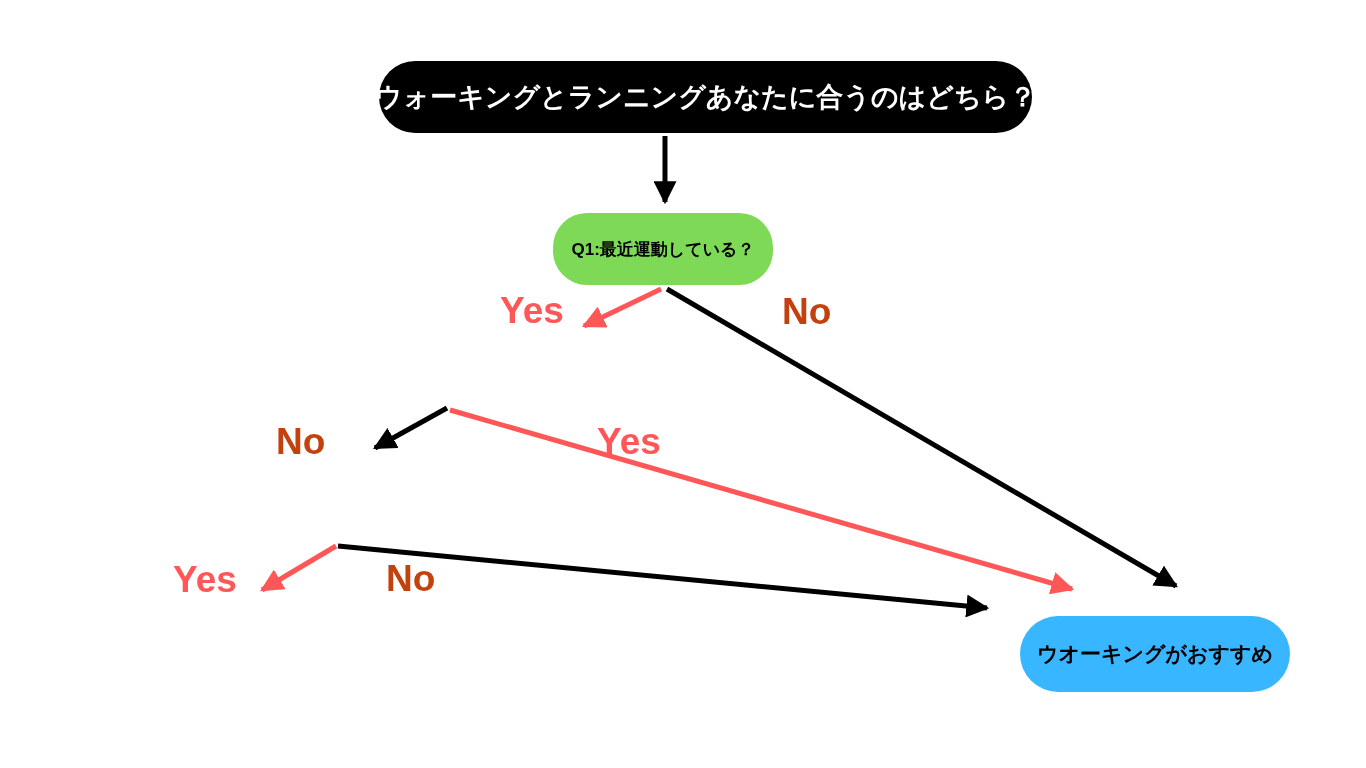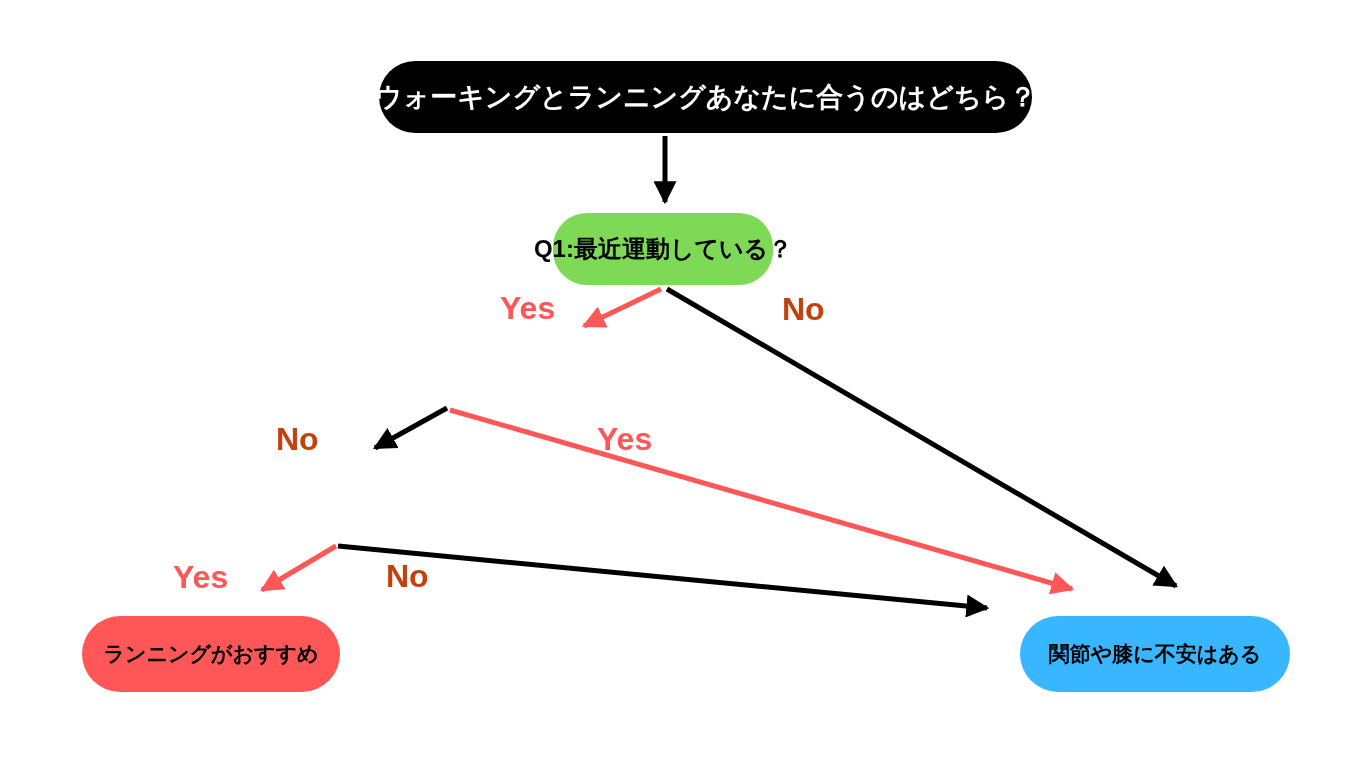--- a/index.html
+++ b/index.html
@@ -33,34 +33,34 @@
     box-sizing: border-box;
     text-align: center;
   }
   .node-title {
     left: 339px; top: 61px; width: 653px; height: 72px;
     background: #000000; color: #ffffff;
     font-size: 27px; border-radius: 36px; margin-left: 40px;
   }
   .node-question {
     background: #7ED957; color: #000000;
-    font-size: 24px; border-radius: 34px;
+    font-size: 17px; border-radius: 34px;
   }
   .node-q1 { left: 553px; top: 213px; width: 220px; height: 72px; }
   .node-q2 { left: 322px; top: 337px; width: 250px; height: 70px; }
   .node-q3 { left: 198px; top: 472px; width: 277px; height: 70px; }
   .node-result {
     color: #000000; font-size: 21px; border-radius: 38px; font-weight: bold;
   }
   .node-running { left: 82px; top: 616px; width: 258px; height: 76px; background: #FF5757; }
   .node-walking { left: 1020px; top: 616px; width: 270px; height: 76px; background: #38B6FF; }
   .edge-label {
     position: absolute;
     font-weight: bold;
-    font-size: 32px;
+    font-size: 37px;
     white-space: nowrap;
     line-height: 1;
   }
   .edge-label.red { color: #FF5757; }
   .edge-label.black { color: #c2410c; }
   .lbl-q1-yes { left: 500px; top: 292px; }
   .lbl-q1-no  { left: 782px; top: 293px; }
   .lbl-q2-no  { left: 276px; top: 423px; }
   .lbl-q2-yes { left: 597px; top: 423px; }
   .lbl-q3-yes { left: 173px; top: 561px; }
@@ -95,23 +95,22 @@
 
     <line x1="338" y1="546" x2="987" y2="608" stroke="#000000" stroke-width="5" marker-end="url(#ah-black)"></line>
   </svg>
 
   <div class="node node-title">ウォーキングとランニングあなたに合うのはどちら？</div>
 
   <div class="node node-question node-q1">Q1:最近運動している？</div>
 
 
 
-  <div class="node node-result node-running">ランニングがおすすめ</div>
 
-  <div class="node node-result node-walking">関節や膝に不安はある</div>
+  <div class="node node-result node-walking">ウオーキングがおすすめ</div>
 
   <span class="edge-label red lbl-q1-yes">Yes</span>
 
   <span class="edge-label black lbl-q1-no">No</span>
 
   <span class="edge-label black lbl-q2-no">No</span>
 
   <span class="edge-label red lbl-q2-yes">Yes</span>
 
   <span class="edge-label red lbl-q3-yes">Yes</span>

